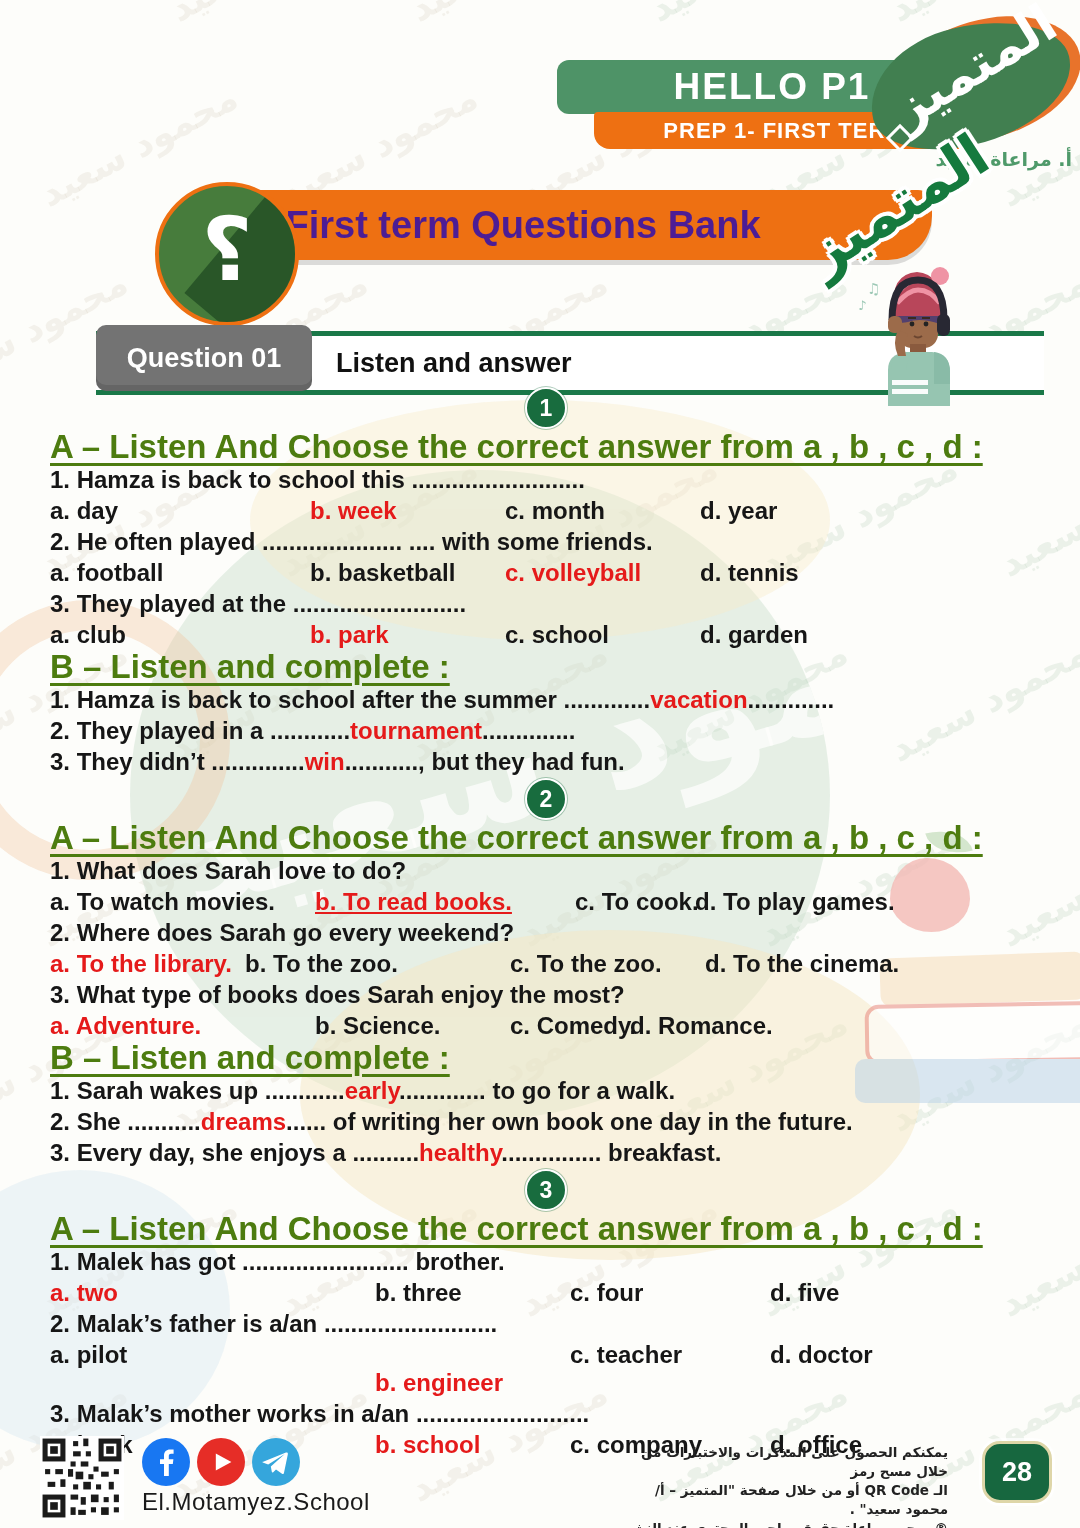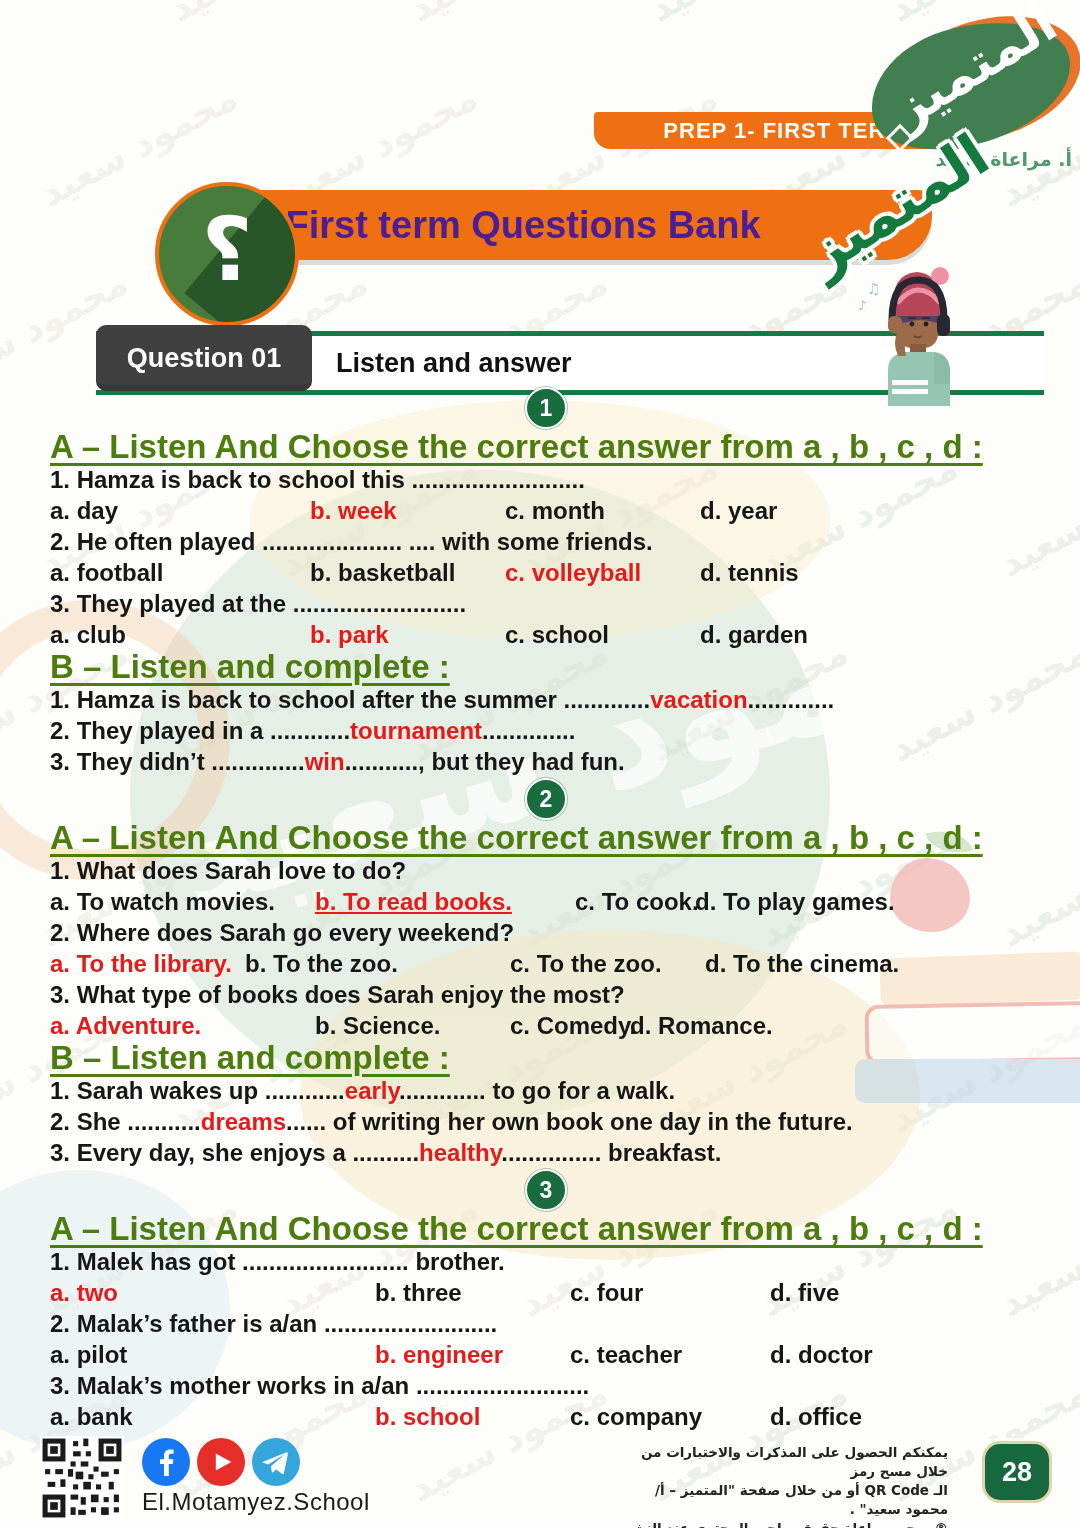--- a/index.html
+++ b/index.html
@@ -58,21 +58,21 @@
   .qmark{position:absolute;inset:0;display:flex;align-items:center;justify-content:center;color:#fff;
     font-size:88px;font-weight:bold;font-family:"DejaVu Sans",sans-serif;padding-bottom:10px;}
   .banner-ar{position:absolute;left:798px;top:178px;width:175px;text-align:center;color:#157a3e;
     font-family:"DejaVu Sans",sans-serif;font-size:58px;font-weight:bold;transform:rotate(-33deg);
     text-shadow:-3px -3px 0 #fff,3px -3px 0 #fff,-3px 3px 0 #fff,3px 3px 0 #fff,0 4px 0 #fff,4px 0 0 #fff,0 -4px 0 #fff,-4px 0 0 #fff;}
 
   
   .qbar{position:absolute;left:96px;top:331px;right:36px;height:54px;background:#fff;
     border-top:5px solid #1a7848;border-bottom:5px solid #1a7848;display:flex;align-items:center;}
   .qtitle{margin-left:240px;font-size:27px;font-weight:bold;color:#111;}
-  .qlabel{position:absolute;left:96px;top:325px;width:216px;height:66px;background:#404040;border-radius:10px;
+  .qlabel{position:absolute;left:96px;top:325px;width:216px;height:66px;background:#737373;border-radius:10px;
     color:#fff;font-size:27px;font-weight:bold;display:flex;align-items:center;justify-content:center;
     box-shadow:inset 0 -6px 0 rgba(0,0,0,.12);}
   .boy{position:absolute;left:854px;top:258px;}
 
   
   .content{position:absolute;left:50px;top:386px;width:992px;}
   .num-wrap{height:44px;display:flex;justify-content:center;align-items:center;}
   .num-badge{width:38px;height:38px;border-radius:50%;background:#186c3e;color:#fff;font-size:23px;font-weight:bold;
     display:flex;align-items:center;justify-content:center;border:2px solid #fff;box-shadow:0 0 0 1px rgba(24,108,62,.35);}
   .sec-heading{font-size:33px;font-weight:bold;color:#4d7c0f;line-height:34px;
@@ -154,20 +154,21 @@
   <div class="decor orangearc"></div>
   <div class="decor apple"></div>
   <div class="decor apple-leaf"></div>
   <div class="decor books">
     <div class="bk bk1"></div>
     <div class="bk bk2"></div>
     <div class="bk bk3"></div>
   </div>
   <div class="decor blueblob"></div>
 
+  <div class="hello-badge">HELLO P1</div>
   <div class="term-badge">PREP 1- FIRST TERM</div>
 
   <div class="logo">
     <div class="blob-orange"></div>
     <div class="blob-green"></div>
     <div class="logo-ar">المتميز</div>
     <div class="logo-diamond"></div>
   </div>
   <div class="logo-teacher">أ. مراعاة سعيد</div>
 
@@ -276,21 +277,21 @@
       <div class="q-line"><span>1. Malek has got ......................... brother.</span></div>
       <div class="opt-row">
         <span class="opt red" style="width: 325px;">a. two</span>
         <span class="opt" style="width: 195px;">b. three</span>
         <span class="opt" style="width: 200px;">c. four</span>
         <span class="opt">d. five</span>
       </div>
       <div class="q-line"><span>2. Malak’s father is a/an ..........................</span></div>
       <div class="opt-row">
         <span class="opt" style="width: 325px;">a. pilot</span>
-        <span class="opt red" style="width: 195px;">b. engineer</span>
+        <span class="opt red" style="width: 195px; margin-top: 28px;">b. engineer</span>
         <span class="opt" style="width: 200px;">c. teacher</span>
         <span class="opt">d. doctor</span>
       </div>
       <div class="q-line"><span>3. Malak’s mother works in a/an ..........................</span></div>
       <div class="opt-row">
         <span class="opt" style="width: 325px;">a. bank</span>
         <span class="opt red" style="width: 195px;">b. school</span>
         <span class="opt" style="width: 200px;">c. company</span>
         <span class="opt">d. office</span>
       </div>

